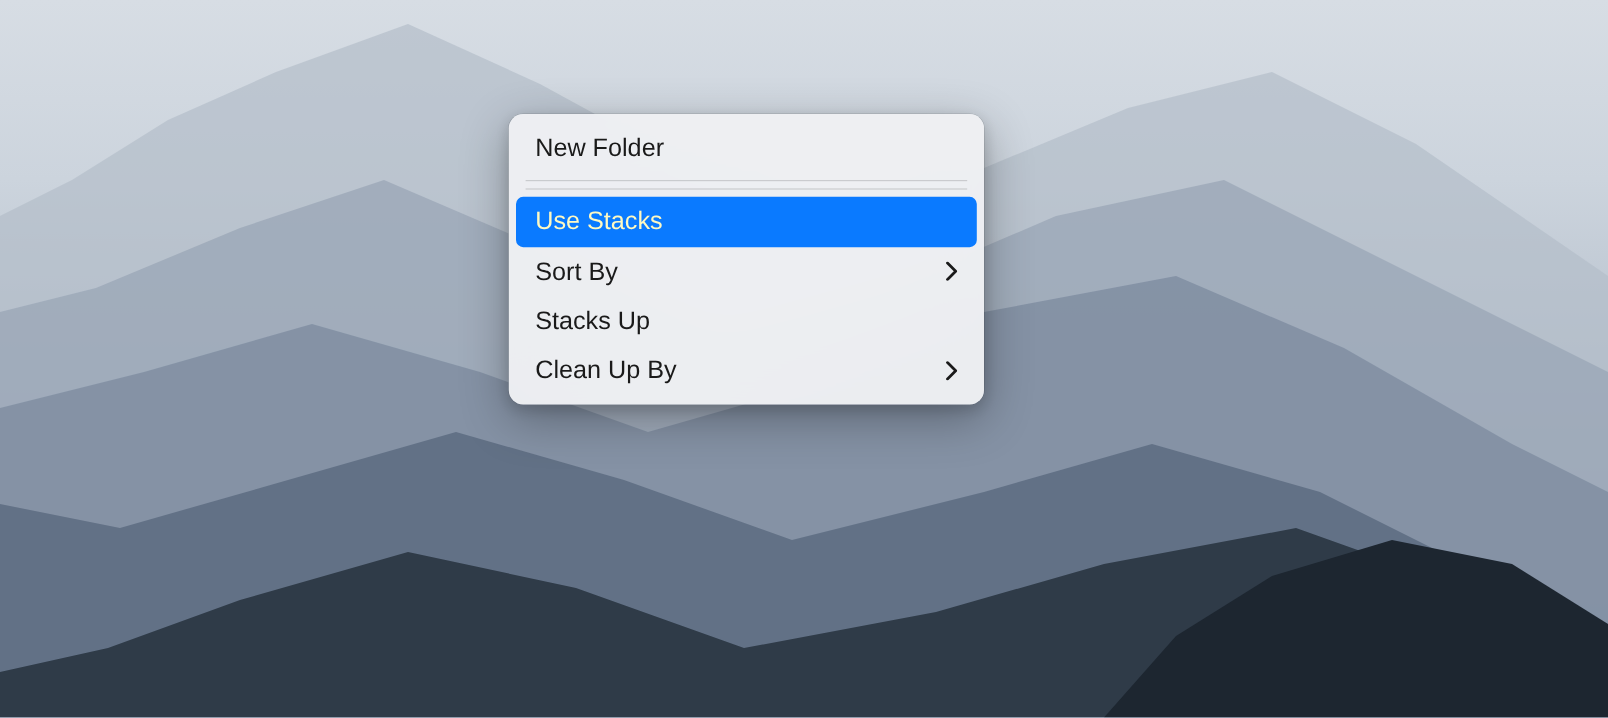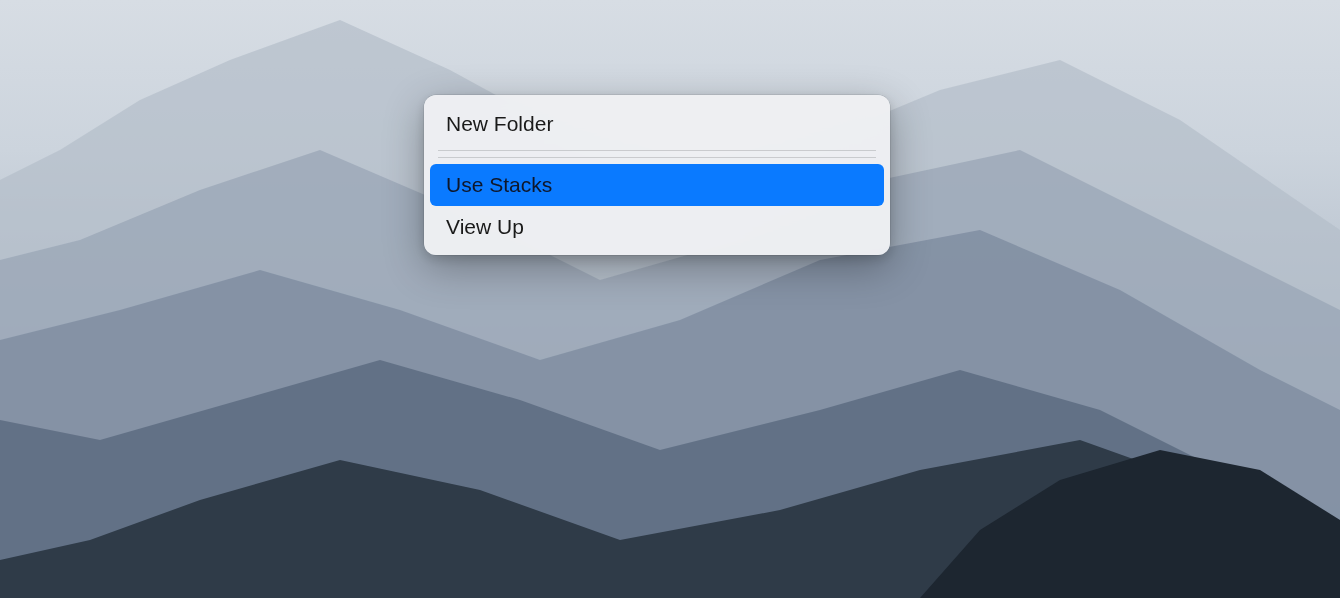--- a/index.html
+++ b/index.html
@@ -23,40 +23,40 @@
     .wallpaper svg {
       position: absolute;
       inset: 0;
       width: 100%;
       height: 100%;
     }
     .context-menu {
       position: absolute;
       left: 424px;
       top: 95px;
-      width: 466px;
+      width: 396px;
       background: rgba(238, 240, 243, 0.97);
       border-radius: 12px;
       box-shadow: 0 0 0 0.5px rgba(0,0,0,0.15), 0 12px 40px rgba(0,0,0,0.3), 0 4px 12px rgba(0,0,0,0.15);
       padding: 8px 0;
       backdrop-filter: blur(20px);
     }
     .menu-item {
       display: flex;
       align-items: center;
       justify-content: space-between;
       padding: 7px 22px;
       font-size: 21px;
       color: #1a1a1a;
       cursor: default;
       line-height: 1.3;
     }
     .menu-item.highlighted {
       background: #0a7aff;
-      color: #0f172a;
+      color: #fef9c3;
       margin: 0 6px;
       border-radius: 6px;
       padding: 7px 16px;
     }
     .menu-separator {
       height: 1px;
       background: rgba(0,0,0,0.15);
       margin: 6px 14px;
     }
     .chevron {
@@ -96,20 +96,36 @@
   <div class="menu-separator"></div>
 
 
 
   <div class="menu-separator"></div>
 
   <div class="menu-item highlighted">
     <span>Use Stacks</span>
   </div>
 
+  <div class="menu-item">
+    <span>Sort By</span>
+    <span class="chevron">
+      <svg viewBox="0 0 8 14">
+          <path d="M1 1 L7 7 L1 13" stroke="#1a1a1a" stroke-width="2" fill="none" stroke-linecap="round" stroke-linejoin="round"></path>
+        </svg>
+    </span>
+  </div>
 
   <div class="menu-item">
-    <span>View Up</span>
+    <span>Stacks Up</span>
   </div>
 
+  <div class="menu-item">
+    <span>Clean Up By</span>
+    <span class="chevron">
+      <svg viewBox="0 0 8 14">
+          <path d="M1 1 L7 7 L1 13" stroke="#1a1a1a" stroke-width="2" fill="none" stroke-linecap="round" stroke-linejoin="round"></path>
+        </svg>
+    </span>
+  </div>
 
 
 </div>
 
 </body></html>

